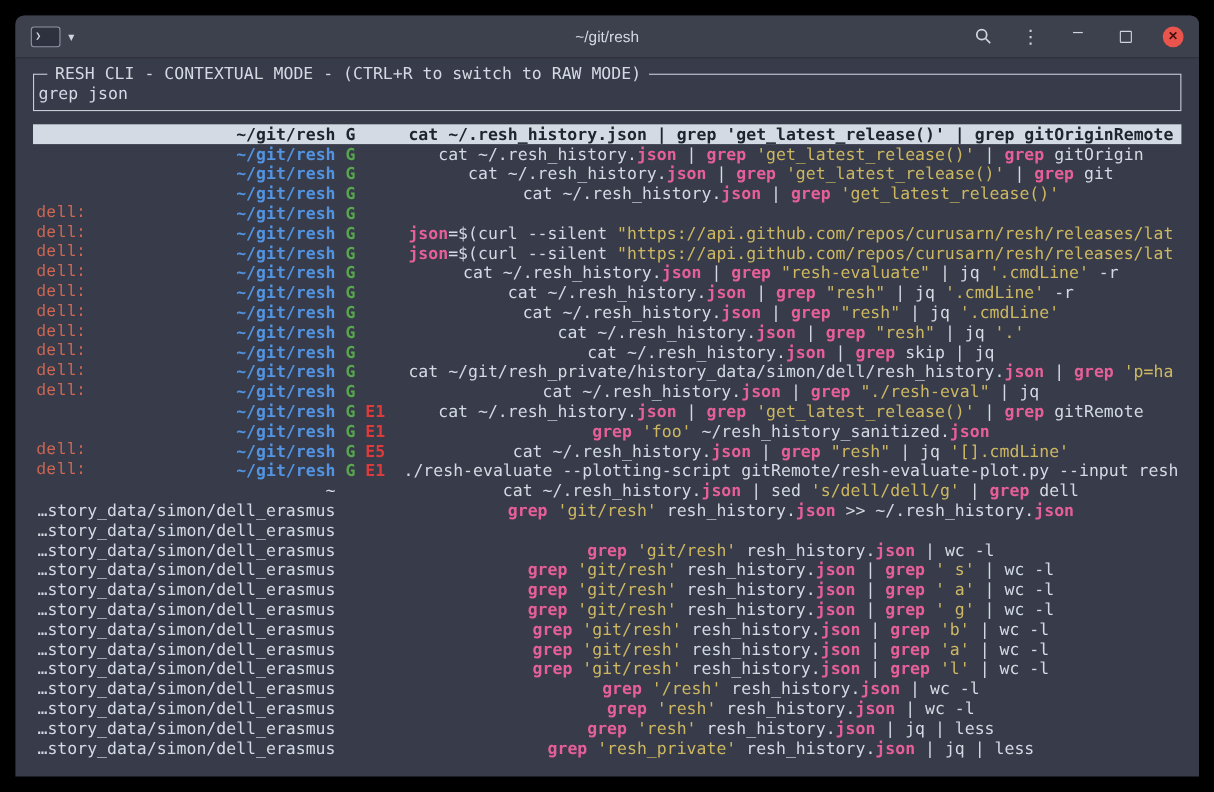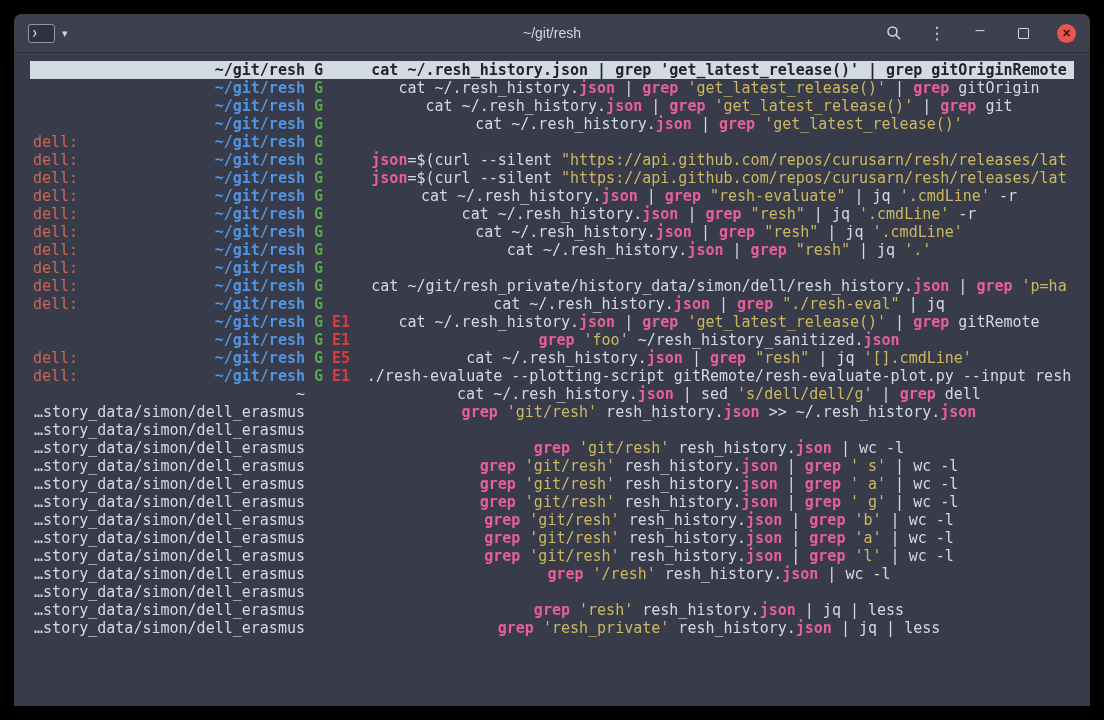--- a/index.html
+++ b/index.html
@@ -26,21 +26,21 @@
   .term{padding:8px 16px 0;font-family:"DejaVu Sans Mono",monospace;font-size:15px;line-height:18px;
         color:var(--fg,#d3dae3);}
   .resh-box{border:1px solid #c6ccd8;margin:6px 0 12px;padding:8px 6px 6px 4px;position:relative;}
   .box-title{position:absolute;top:-10px;left:12px;background:var(--bg,#383c4a);padding:0 7px;
              color:var(--fg,#d3dae3);white-space:pre;}
   .query-line{white-space:pre;min-height:18px;}
   
   .list{}
   .row{display:flex;height:18px;white-space:pre;padding-left:3px;}
   .hostdir{width:272px;flex:none;display:flex;overflow:hidden;}
-  .host{color:var(--host,#cc6653);}
+  .host{color:var(--host,#cc6653);font-family:Liberation Mono, monospace;}
   .dir{margin-left:auto;}
   .dir-blue{color:var(--blue,#5294e2);font-weight:bold;}
   .dir-fg{color:var(--fg,#d3dae3);}
   .flags{width:59px;flex:none;padding-left:9px;box-sizing:border-box;display:flex;gap:9px;overflow:hidden;}
   .flag-g{color:var(--green,#57a84c);font-weight:bold;}
   .flag-e{color:var(--red,#dd3b3b);font-weight:bold;}
   .cmd{flex:1;overflow:hidden;text-align:center;}
   .tok-w{color:var(--fg,#d3dae3);}
   .tok-p{color:var(--pink,#e75f99);font-weight:bold;}
   .tok-y{color:var(--yellow,#cdb861);}
@@ -70,48 +70,52 @@
       <span class="tb-btn">
         <span class="restore-glyph"></span>
       </span>
       <span class="close-btn">
         <span class="close-x">✕</span>
       </span>
     </div>
   </div>
 
   <div class="term">
+    <div class="resh-box">
+      <span class="box-title">RESH CLI - CONTEXTUAL MODE - (CTRL+R to switch to RAW MODE)</span>
+      <div class="query-line">grep json</div>
+    </div>
     <div class="list">
         <div class="row selected"><span class="hostdir"><span class="host"></span><span class="dir dir-blue">~/git/resh</span></span><span class="flags"><span class="flag-g">G</span></span><span class="cmd"><span class="tok-w">cat ~/.resh_history.</span><span class="tok-p">json</span><span class="tok-w"> | </span><span class="tok-p">grep</span><span class="tok-w"> </span><span class="tok-y">'get_latest_release()'</span><span class="tok-w"> | </span><span class="tok-p">grep</span><span class="tok-w"> gitOriginRemote</span></span></div>
         <div class="row"><span class="hostdir"><span class="host"></span><span class="dir dir-blue">~/git/resh</span></span><span class="flags"><span class="flag-g">G</span></span><span class="cmd"><span class="tok-w">cat ~/.resh_history.</span><span class="tok-p">json</span><span class="tok-w"> | </span><span class="tok-p">grep</span><span class="tok-w"> </span><span class="tok-y">'get_latest_release()'</span><span class="tok-w"> | </span><span class="tok-p">grep</span><span class="tok-w"> gitOrigin</span></span></div>
         <div class="row"><span class="hostdir"><span class="host"></span><span class="dir dir-blue">~/git/resh</span></span><span class="flags"><span class="flag-g">G</span></span><span class="cmd"><span class="tok-w">cat ~/.resh_history.</span><span class="tok-p">json</span><span class="tok-w"> | </span><span class="tok-p">grep</span><span class="tok-w"> </span><span class="tok-y">'get_latest_release()'</span><span class="tok-w"> | </span><span class="tok-p">grep</span><span class="tok-w"> git</span></span></div>
         <div class="row"><span class="hostdir"><span class="host"></span><span class="dir dir-blue">~/git/resh</span></span><span class="flags"><span class="flag-g">G</span></span><span class="cmd"><span class="tok-w">cat ~/.resh_history.</span><span class="tok-p">json</span><span class="tok-w"> | </span><span class="tok-p">grep</span><span class="tok-w"> </span><span class="tok-y">'get_latest_release()'</span></span></div>
         <div class="row"><span class="hostdir"><span class="host">dell:</span><span class="dir dir-blue">~/git/resh</span></span><span class="flags"><span class="flag-g">G</span></span></div>
         <div class="row"><span class="hostdir"><span class="host">dell:</span><span class="dir dir-blue">~/git/resh</span></span><span class="flags"><span class="flag-g">G</span></span><span class="cmd"><span class="tok-p">json</span><span class="tok-w">=$(curl --silent </span><span class="tok-y">"https://api.github.com/repos/curusarn/resh/releases/lat</span></span></div>
         <div class="row"><span class="hostdir"><span class="host">dell:</span><span class="dir dir-blue">~/git/resh</span></span><span class="flags"><span class="flag-g">G</span></span><span class="cmd"><span class="tok-p">json</span><span class="tok-w">=$(curl --silent </span><span class="tok-y">"https://api.github.com/repos/curusarn/resh/releases/lat</span></span></div>
         <div class="row"><span class="hostdir"><span class="host">dell:</span><span class="dir dir-blue">~/git/resh</span></span><span class="flags"><span class="flag-g">G</span></span><span class="cmd"><span class="tok-w">cat ~/.resh_history.</span><span class="tok-p">json</span><span class="tok-w"> | </span><span class="tok-p">grep</span><span class="tok-w"> </span><span class="tok-y">"resh-evaluate"</span><span class="tok-w"> | jq </span><span class="tok-y">'.cmdLine'</span><span class="tok-w"> -r</span></span></div>
         <div class="row"><span class="hostdir"><span class="host">dell:</span><span class="dir dir-blue">~/git/resh</span></span><span class="flags"><span class="flag-g">G</span></span><span class="cmd"><span class="tok-w">cat ~/.resh_history.</span><span class="tok-p">json</span><span class="tok-w"> | </span><span class="tok-p">grep</span><span class="tok-w"> </span><span class="tok-y">"resh"</span><span class="tok-w"> | jq </span><span class="tok-y">'.cmdLine'</span><span class="tok-w"> -r</span></span></div>
         <div class="row"><span class="hostdir"><span class="host">dell:</span><span class="dir dir-blue">~/git/resh</span></span><span class="flags"><span class="flag-g">G</span></span><span class="cmd"><span class="tok-w">cat ~/.resh_history.</span><span class="tok-p">json</span><span class="tok-w"> | </span><span class="tok-p">grep</span><span class="tok-w"> </span><span class="tok-y">"resh"</span><span class="tok-w"> | jq </span><span class="tok-y">'.cmdLine'</span></span></div>
         <div class="row"><span class="hostdir"><span class="host">dell:</span><span class="dir dir-blue">~/git/resh</span></span><span class="flags"><span class="flag-g">G</span></span><span class="cmd"><span class="tok-w">cat ~/.resh_history.</span><span class="tok-p">json</span><span class="tok-w"> | </span><span class="tok-p">grep</span><span class="tok-w"> </span><span class="tok-y">"resh"</span><span class="tok-w"> | jq </span><span class="tok-y">'.'</span></span></div>
-        <div class="row"><span class="hostdir"><span class="host">dell:</span><span class="dir dir-blue">~/git/resh</span></span><span class="flags"><span class="flag-g">G</span></span></div>
+        <div class="row"><span class="hostdir"><span class="host">dell:</span><span class="dir dir-blue">~/git/resh</span></span><span class="flags"><span class="flag-g">G</span></span><span class="cmd"><span class="tok-w">cat ~/.resh_history.</span><span class="tok-p">json</span><span class="tok-w"> | </span><span class="tok-p">grep</span><span class="tok-w"> skip | jq</span></span></div>
         <div class="row"><span class="hostdir"><span class="host">dell:</span><span class="dir dir-blue">~/git/resh</span></span><span class="flags"><span class="flag-g">G</span></span><span class="cmd"><span class="tok-w">cat ~/git/resh_private/history_data/simon/dell/resh_history.</span><span class="tok-p">json</span><span class="tok-w"> | </span><span class="tok-p">grep</span><span class="tok-w"> </span><span class="tok-y">'p=ha</span></span></div>
         <div class="row"><span class="hostdir"><span class="host">dell:</span><span class="dir dir-blue">~/git/resh</span></span><span class="flags"><span class="flag-g">G</span></span><span class="cmd"><span class="tok-w">cat ~/.resh_history.</span><span class="tok-p">json</span><span class="tok-w"> | </span><span class="tok-p">grep</span><span class="tok-w"> </span><span class="tok-y">"./resh-eval"</span><span class="tok-w"> | jq</span></span></div>
         <div class="row"><span class="hostdir"><span class="host"></span><span class="dir dir-blue">~/git/resh</span></span><span class="flags"><span class="flag-g">G</span><span class="flag-e">E1</span></span><span class="cmd"><span class="tok-w">cat ~/.resh_history.</span><span class="tok-p">json</span><span class="tok-w"> | </span><span class="tok-p">grep</span><span class="tok-w"> </span><span class="tok-y">'get_latest_release()'</span><span class="tok-w"> | </span><span class="tok-p">grep</span><span class="tok-w"> gitRemote</span></span></div>
         <div class="row"><span class="hostdir"><span class="host"></span><span class="dir dir-blue">~/git/resh</span></span><span class="flags"><span class="flag-g">G</span><span class="flag-e">E1</span></span><span class="cmd"><span class="tok-p">grep</span><span class="tok-w"> </span><span class="tok-y">'foo'</span><span class="tok-w"> ~/resh_history_sanitized.</span><span class="tok-p">json</span></span></div>
         <div class="row"><span class="hostdir"><span class="host">dell:</span><span class="dir dir-blue">~/git/resh</span></span><span class="flags"><span class="flag-g">G</span><span class="flag-e">E5</span></span><span class="cmd"><span class="tok-w">cat ~/.resh_history.</span><span class="tok-p">json</span><span class="tok-w"> | </span><span class="tok-p">grep</span><span class="tok-w"> </span><span class="tok-y">"resh"</span><span class="tok-w"> | jq </span><span class="tok-y">'[].cmdLine'</span></span></div>
         <div class="row"><span class="hostdir"><span class="host">dell:</span><span class="dir dir-blue">~/git/resh</span></span><span class="flags"><span class="flag-g">G</span><span class="flag-e">E1</span></span><span class="cmd"><span class="tok-w">./resh-evaluate --plotting-script gitRemote/resh-evaluate-plot.py --input resh</span></span></div>
         <div class="row"><span class="hostdir"><span class="host"></span><span class="dir dir-fg">~</span></span><span class="flags"></span><span class="cmd"><span class="tok-w">cat ~/.resh_history.</span><span class="tok-p">json</span><span class="tok-w"> | sed </span><span class="tok-y">'s/dell/dell/g'</span><span class="tok-w"> | </span><span class="tok-p">grep</span><span class="tok-w"> dell</span></span></div>
         <div class="row"><span class="hostdir"><span class="host"></span><span class="dir dir-fg">…story_data/simon/dell_erasmus</span></span><span class="flags"></span><span class="cmd"><span class="tok-p">grep</span><span class="tok-w"> </span><span class="tok-y">'git/resh'</span><span class="tok-w"> resh_history.</span><span class="tok-p">json</span><span class="tok-w"> &gt;&gt; ~/.resh_history.</span><span class="tok-p">json</span></span></div>
         <div class="row"><span class="hostdir"><span class="host"></span><span class="dir dir-fg">…story_data/simon/dell_erasmus</span></span><span class="flags"></span></div>
         <div class="row"><span class="hostdir"><span class="host"></span><span class="dir dir-fg">…story_data/simon/dell_erasmus</span></span><span class="flags"></span><span class="cmd"><span class="tok-p">grep</span><span class="tok-w"> </span><span class="tok-y">'git/resh'</span><span class="tok-w"> resh_history.</span><span class="tok-p">json</span><span class="tok-w"> | wc -l</span></span></div>
         <div class="row"><span class="hostdir"><span class="host"></span><span class="dir dir-fg">…story_data/simon/dell_erasmus</span></span><span class="flags"></span><span class="cmd"><span class="tok-p">grep</span><span class="tok-w"> </span><span class="tok-y">'git/resh'</span><span class="tok-w"> resh_history.</span><span class="tok-p">json</span><span class="tok-w"> | </span><span class="tok-p">grep</span><span class="tok-w"> </span><span class="tok-y">' s'</span><span class="tok-w"> | wc -l</span></span></div>
         <div class="row"><span class="hostdir"><span class="host"></span><span class="dir dir-fg">…story_data/simon/dell_erasmus</span></span><span class="flags"></span><span class="cmd"><span class="tok-p">grep</span><span class="tok-w"> </span><span class="tok-y">'git/resh'</span><span class="tok-w"> resh_history.</span><span class="tok-p">json</span><span class="tok-w"> | </span><span class="tok-p">grep</span><span class="tok-w"> </span><span class="tok-y">' a'</span><span class="tok-w"> | wc -l</span></span></div>
         <div class="row"><span class="hostdir"><span class="host"></span><span class="dir dir-fg">…story_data/simon/dell_erasmus</span></span><span class="flags"></span><span class="cmd"><span class="tok-p">grep</span><span class="tok-w"> </span><span class="tok-y">'git/resh'</span><span class="tok-w"> resh_history.</span><span class="tok-p">json</span><span class="tok-w"> | </span><span class="tok-p">grep</span><span class="tok-w"> </span><span class="tok-y">' g'</span><span class="tok-w"> | wc -l</span></span></div>
         <div class="row"><span class="hostdir"><span class="host"></span><span class="dir dir-fg">…story_data/simon/dell_erasmus</span></span><span class="flags"></span><span class="cmd"><span class="tok-p">grep</span><span class="tok-w"> </span><span class="tok-y">'git/resh'</span><span class="tok-w"> resh_history.</span><span class="tok-p">json</span><span class="tok-w"> | </span><span class="tok-p">grep</span><span class="tok-w"> </span><span class="tok-y">'b'</span><span class="tok-w"> | wc -l</span></span></div>
         <div class="row"><span class="hostdir"><span class="host"></span><span class="dir dir-fg">…story_data/simon/dell_erasmus</span></span><span class="flags"></span><span class="cmd"><span class="tok-p">grep</span><span class="tok-w"> </span><span class="tok-y">'git/resh'</span><span class="tok-w"> resh_history.</span><span class="tok-p">json</span><span class="tok-w"> | </span><span class="tok-p">grep</span><span class="tok-w"> </span><span class="tok-y">'a'</span><span class="tok-w"> | wc -l</span></span></div>
         <div class="row"><span class="hostdir"><span class="host"></span><span class="dir dir-fg">…story_data/simon/dell_erasmus</span></span><span class="flags"></span><span class="cmd"><span class="tok-p">grep</span><span class="tok-w"> </span><span class="tok-y">'git/resh'</span><span class="tok-w"> resh_history.</span><span class="tok-p">json</span><span class="tok-w"> | </span><span class="tok-p">grep</span><span class="tok-w"> </span><span class="tok-y">'l'</span><span class="tok-w"> | wc -l</span></span></div>
         <div class="row"><span class="hostdir"><span class="host"></span><span class="dir dir-fg">…story_data/simon/dell_erasmus</span></span><span class="flags"></span><span class="cmd"><span class="tok-p">grep</span><span class="tok-w"> </span><span class="tok-y">'/resh'</span><span class="tok-w"> resh_history.</span><span class="tok-p">json</span><span class="tok-w"> | wc -l</span></span></div>
-        <div class="row"><span class="hostdir"><span class="host"></span><span class="dir dir-fg">…story_data/simon/dell_erasmus</span></span><span class="flags"></span></div>
+        <div class="row"><span class="hostdir"><span class="host"></span><span class="dir dir-fg">…story_data/simon/dell_erasmus</span></span><span class="flags"></span><span class="cmd"><span class="tok-p">grep</span><span class="tok-w"> </span><span class="tok-y">'resh'</span><span class="tok-w"> resh_history.</span><span class="tok-p">json</span><span class="tok-w"> | wc -l</span></span></div>
         <div class="row"><span class="hostdir"><span class="host"></span><span class="dir dir-fg">…story_data/simon/dell_erasmus</span></span><span class="flags"></span><span class="cmd"><span class="tok-p">grep</span><span class="tok-w"> </span><span class="tok-y">'resh'</span><span class="tok-w"> resh_history.</span><span class="tok-p">json</span><span class="tok-w"> | jq | less</span></span></div>
         <div class="row"><span class="hostdir"><span class="host"></span><span class="dir dir-fg">…story_data/simon/dell_erasmus</span></span><span class="flags"></span><span class="cmd"><span class="tok-p">grep</span><span class="tok-w"> </span><span class="tok-y">'resh_private'</span><span class="tok-w"> resh_history.</span><span class="tok-p">json</span><span class="tok-w"> | jq | less</span></span></div>
       </div>
   </div>
 </div>
 
 </body></html>

